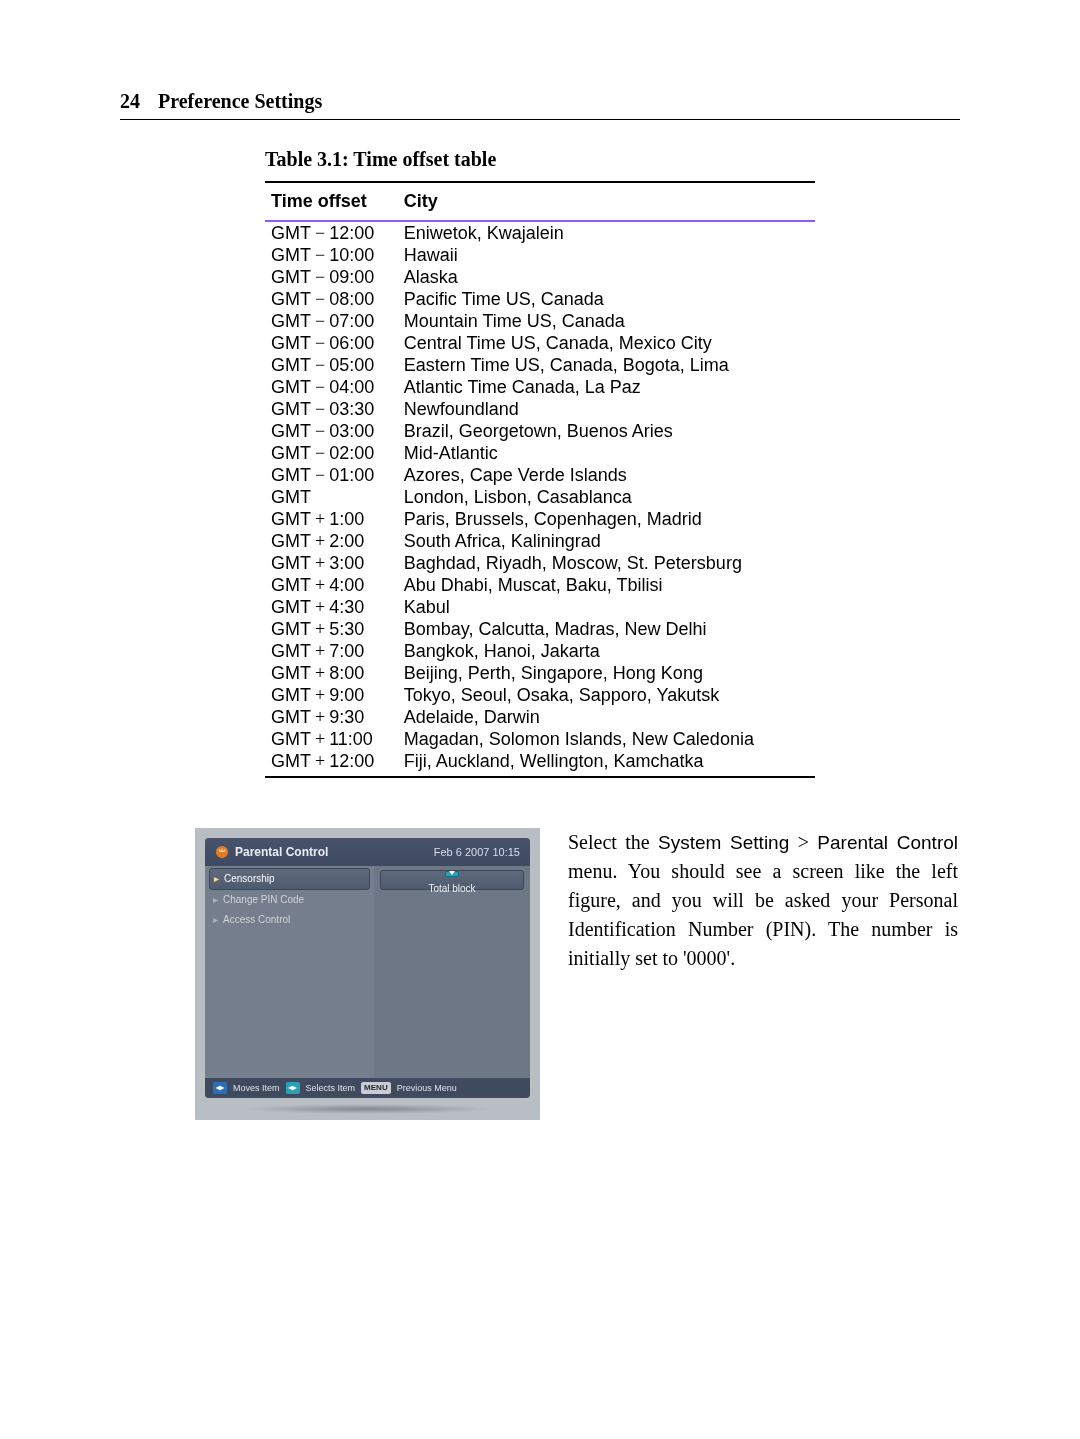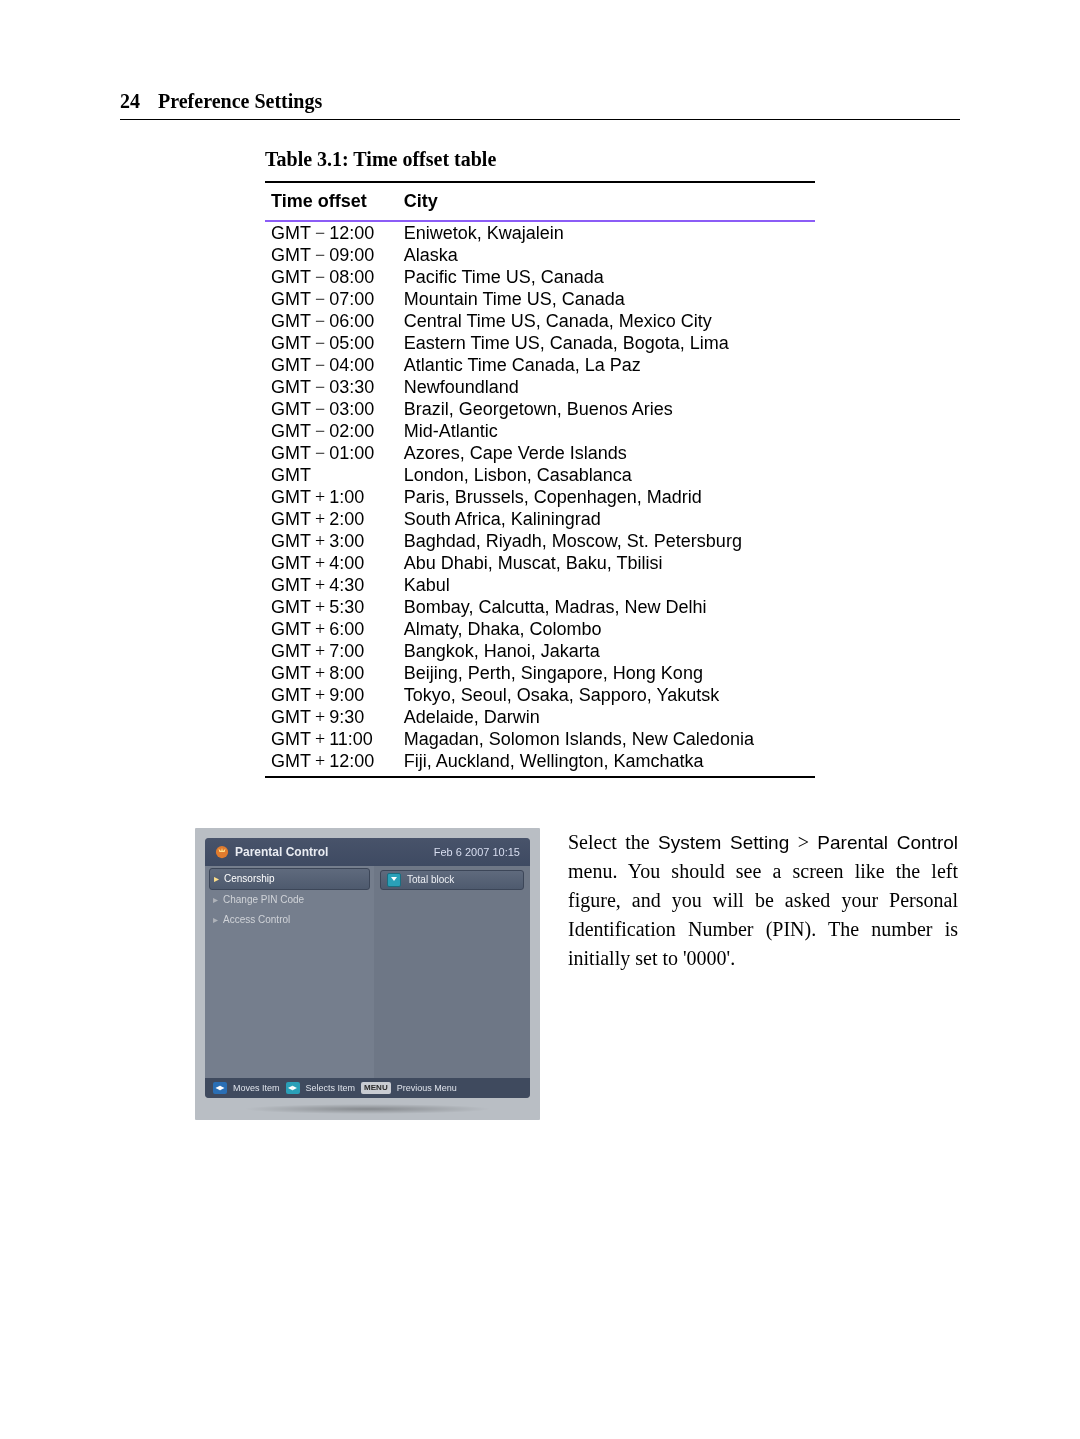--- a/index.html
+++ b/index.html
@@ -160,20 +160,21 @@
     align-items: center;
     gap: 6px;
     height: 18px;
     background: linear-gradient(to bottom, #5f6a7d, #4e5a6e);
     border: 1px solid #3c4658;
     border-radius: 3px;
     padding: 0 6px;
     font-family: Arial, Helvetica, sans-serif;
     font-size: 10px;
     color: #eef0f5;
+    flex-direction: column;
   }
   .stb-value-icon {
     width: 12px; height: 12px;
     background: #2aa0b8;
     border: 1px solid #1a6d80;
     border-radius: 2px;
     display: flex; align-items: center; justify-content: center;
   }
   .stb-value-icon::before{
     content: '';
@@ -241,20 +242,24 @@
           <th>Time offset</th>
           <th>City</th>
         </tr>
       </thead>
       <tbody id="offset-tbody">
           <tr>
             <td class="offset-cell"><span>GMT</span><span class="offset-sign">−</span><span>12:00</span></td>
             <td>Eniwetok, Kwajalein</td>
           </tr>
           <tr>
+            <td class="offset-cell"><span>GMT</span><span class="offset-sign">−</span><span>10:00</span></td>
+            <td>Hawaii</td>
+          </tr>
+          <tr>
             <td class="offset-cell"><span>GMT</span><span class="offset-sign">−</span><span>09:00</span></td>
             <td>Alaska</td>
           </tr>
           <tr>
             <td class="offset-cell"><span>GMT</span><span class="offset-sign">−</span><span>08:00</span></td>
             <td>Pacific Time US, Canada</td>
           </tr>
           <tr>
             <td class="offset-cell"><span>GMT</span><span class="offset-sign">−</span><span>07:00</span></td>
             <td>Mountain Time US, Canada</td>
@@ -307,24 +312,20 @@
             <td class="offset-cell"><span>GMT</span><span class="offset-sign">+</span><span>4:00</span></td>
             <td>Abu Dhabi, Muscat, Baku, Tbilisi</td>
           </tr>
           <tr>
             <td class="offset-cell"><span>GMT</span><span class="offset-sign">+</span><span>4:30</span></td>
             <td>Kabul</td>
           </tr>
           <tr>
             <td class="offset-cell"><span>GMT</span><span class="offset-sign">+</span><span>5:30</span></td>
             <td>Bombay, Calcutta, Madras, New Delhi</td>
-          </tr>
-          <tr>
-            <td class="offset-cell"><span>GMT</span><span class="offset-sign">+</span><span>6:00</span></td>
-            <td>Almaty, Dhaka, Colombo</td>
           </tr>
           <tr>
             <td class="offset-cell"><span>GMT</span><span class="offset-sign">+</span><span>7:00</span></td>
             <td>Bangkok, Hanoi, Jakarta</td>
           </tr>
           <tr>
             <td class="offset-cell"><span>GMT</span><span class="offset-sign">+</span><span>8:00</span></td>
             <td>Beijing, Perth, Singapore, Hong Kong</td>
           </tr>
           <tr>

